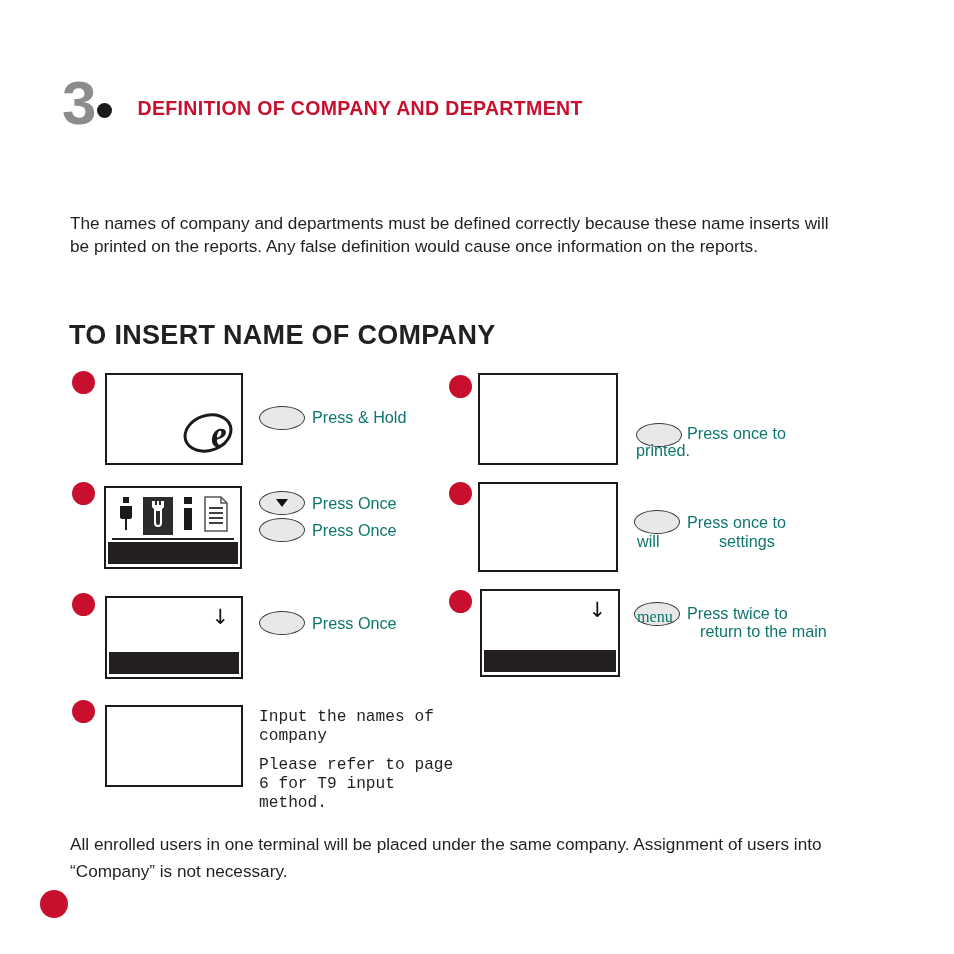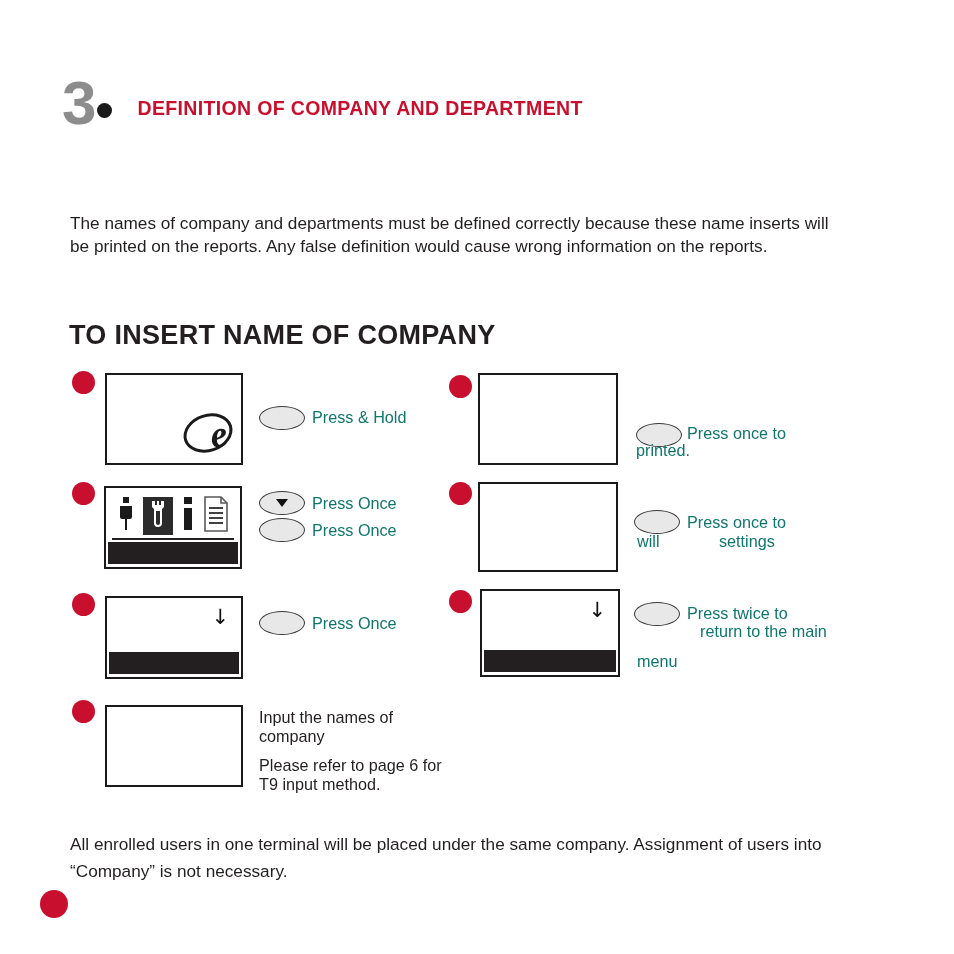--- a/index.html
+++ b/index.html
@@ -207,20 +207,21 @@
     color: #0f766e;
     white-space: pre;
   }
 
   .caption {
     position: absolute;
     font-size: 16.2px;
     line-height: 19px;
     color: #231f20;
     width: 190px;
+    font-family: Liberation Mono, monospace;
   }
   .caption p {
     margin: 0 0 10px 0;
   }
   .caption p:last-child { margin-bottom: 0; }
 
   
   .page-marker {
     position: absolute;
     left: 40px;
@@ -233,21 +234,21 @@
 </style>
 </head>
 <body>
 
 <div class="chapter-header">
   <span class="chapter-number">3</span>
   <span class="chapter-dot"></span>
   <span class="chapter-title">DEFINITION OF COMPANY AND DEPARTMENT</span>
 </div>
 
-<div class="intro-paragraph">The names of company and departments must be defined correctly because these name inserts will be printed on the reports. Any false definition would cause wrong information on the reports.</div>
+<div class="intro-paragraph">The names of company and departments must be defined correctly because these name inserts will be printed on the reports. Any false definition would cause once information on the reports.</div>
 
 <div class="section-heading">TO INSERT NAME OF COMPANY</div>
 
 <div class="steps-area">
 
   <div class="step">
     <span class="step-bullet" style="left:72px; top:371px;"></span>
     <div class="lcd" style="left:105px; top:373px; width:138px; height:92px;">
       <span class="e-logo-ring"></span>
       <span class="e-logo">e</span>
@@ -346,20 +347,20 @@
 
   <div class="step">
     <span class="step-bullet" style="left:449px; top:590px;"></span>
     <div class="lcd" style="left:480px; top:589px; width:140px; height:88px;">
       <span class="lcd-downarrow">↓</span>
       <span class="lcd-blackbar"></span>
     </div>
     <div class="btn-oval" style="left:634px; top:602px;"></div>
     <span class="btn-label" style="left:687px; top:604px;">Press twice to</span>
     <span class="btn-label" style="left:700px; top:622px;">return to the main</span>
-    <span class="btn-label" style="left:637px; top:652px;">menu</span>
+    <span class="btn-label" style="left:637px; top:608px;font-family:Liberation Serif, serif;">menu</span>
   </div>
 
 </div>
 
 <div class="closing-paragraph">All enrolled users in one terminal will be placed under the same company. Assignment of users into “Company” is not necessary.</div>
 
 <span class="page-marker"></span>
 
 </body></html>

